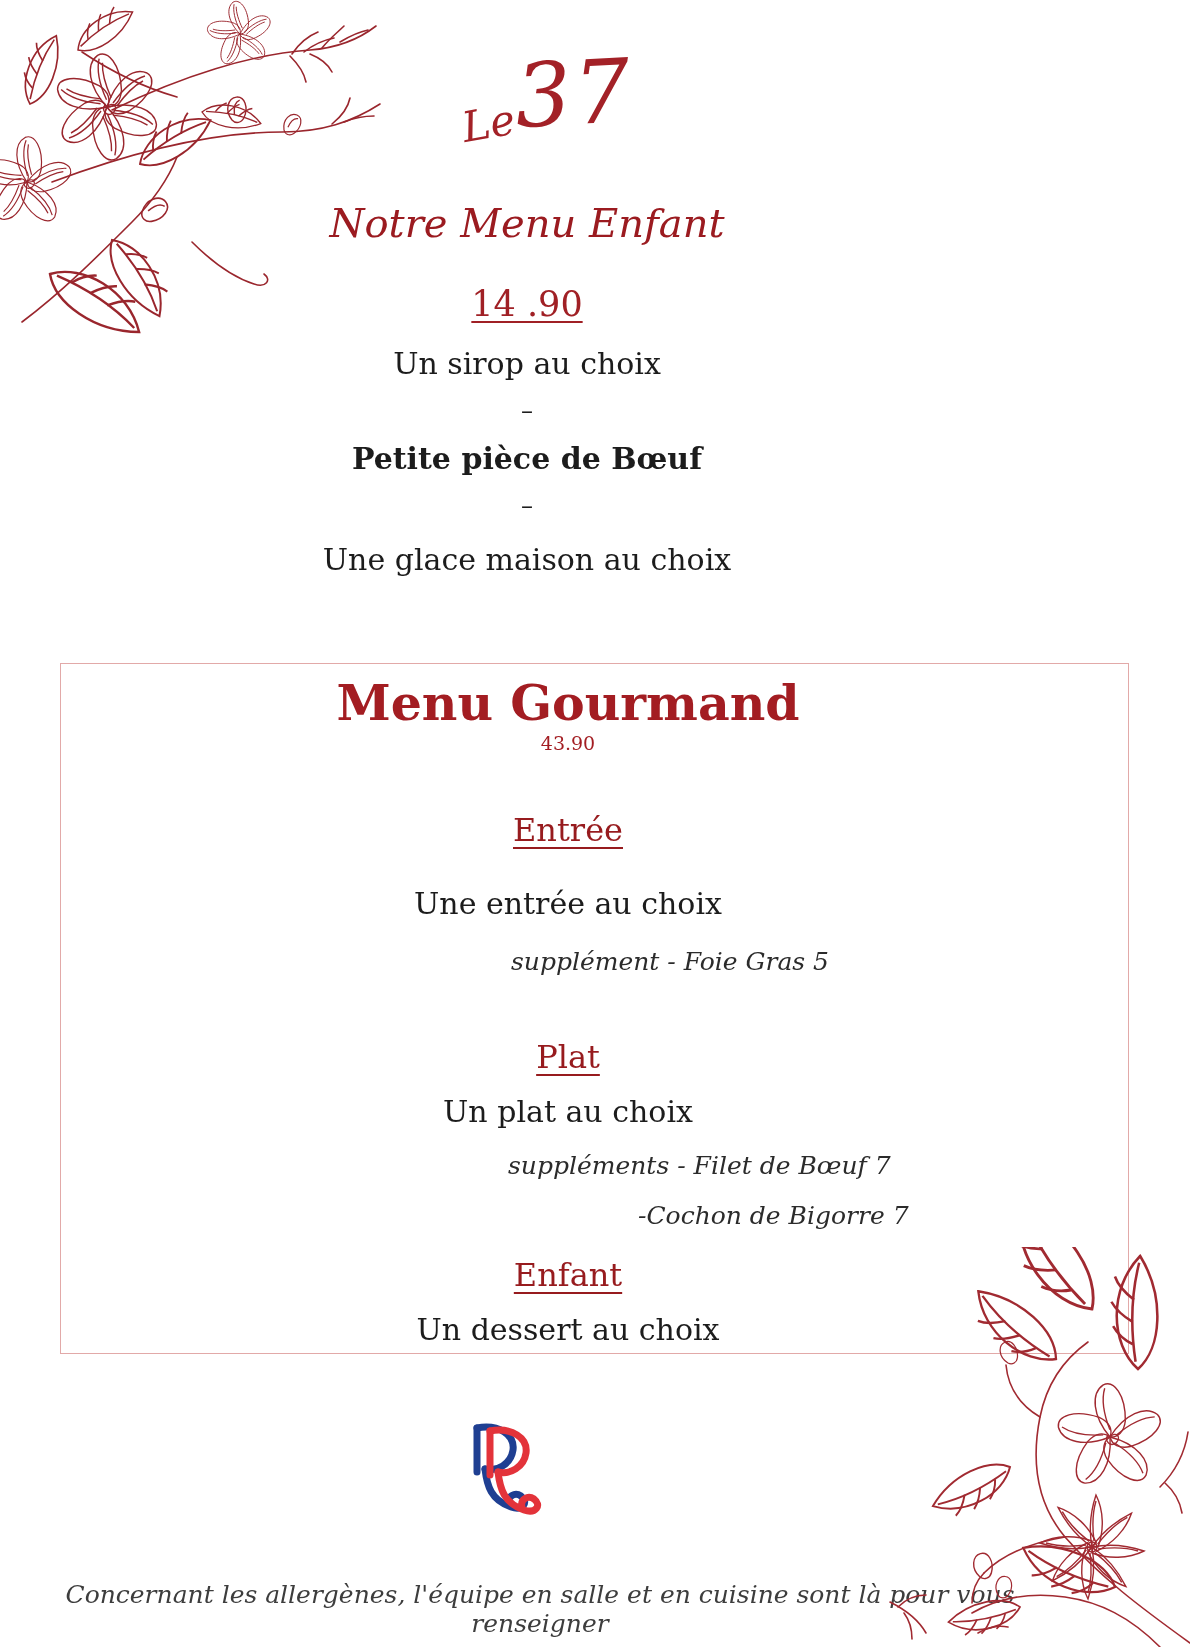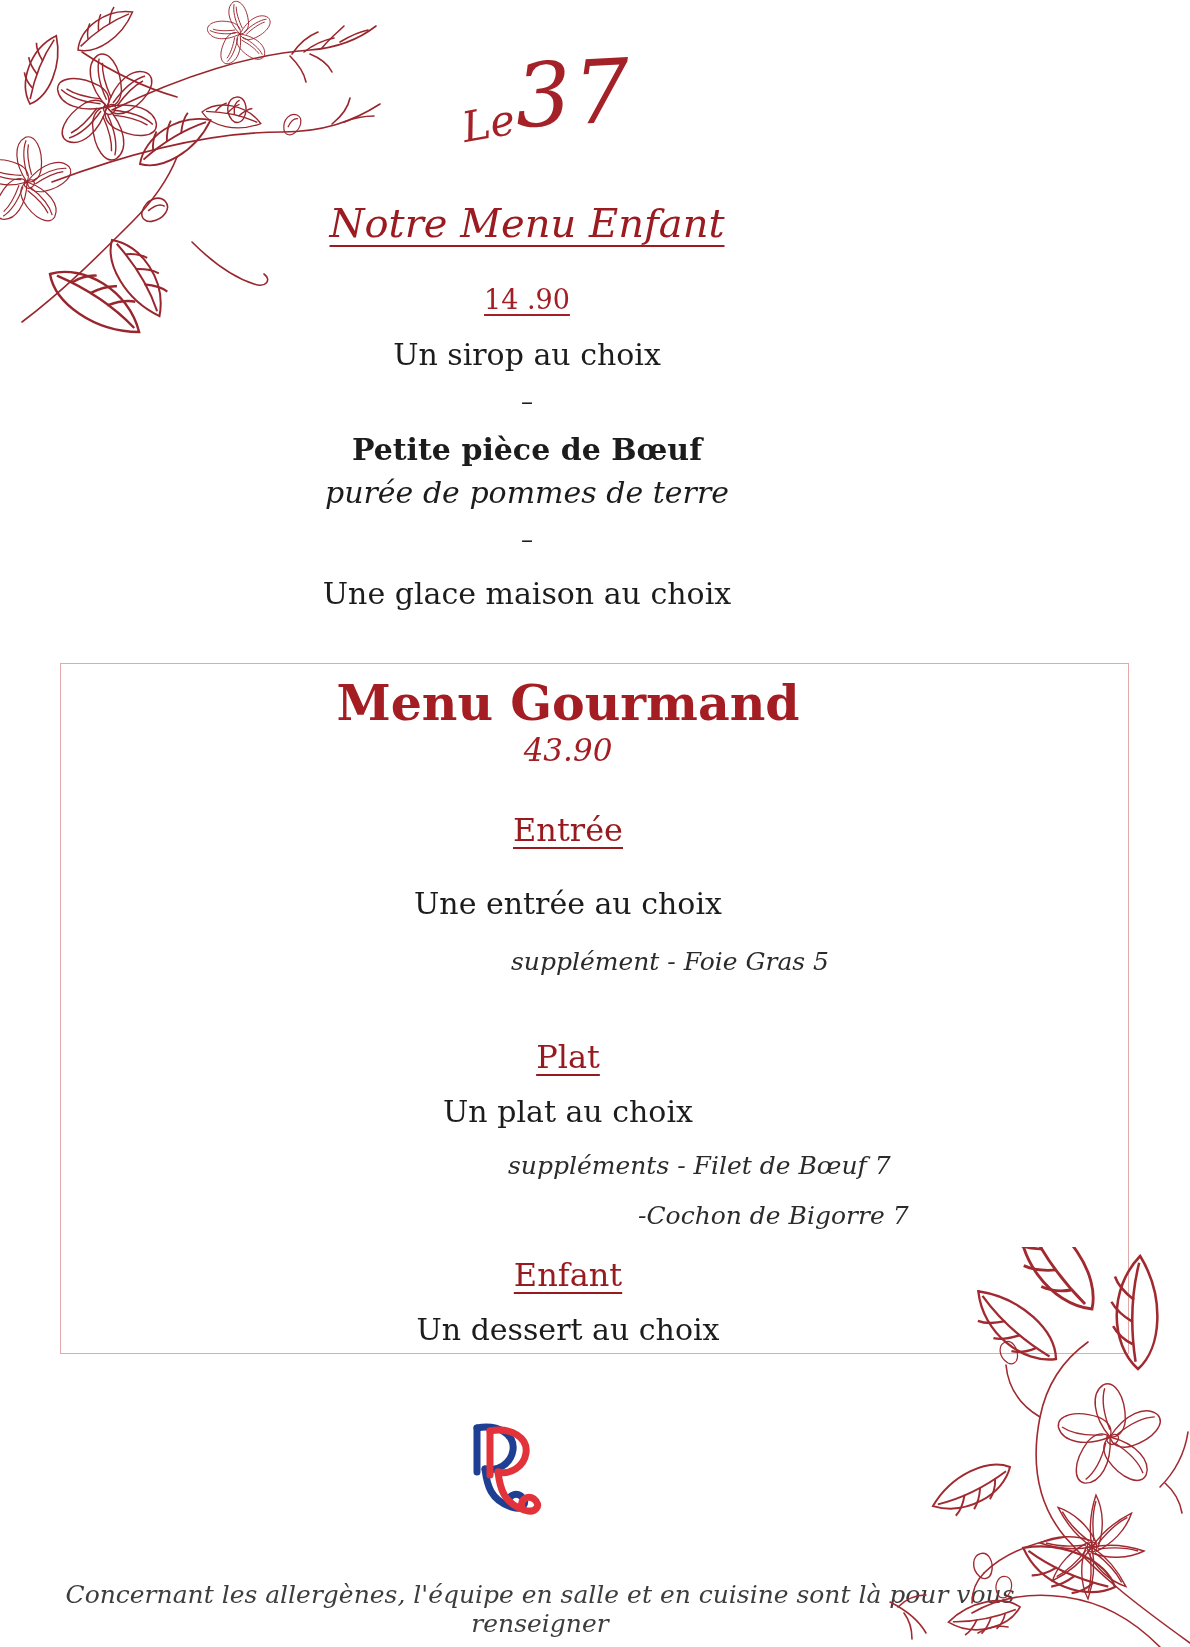--- a/index.html
+++ b/index.html
@@ -14,38 +14,38 @@
   .floral-tl { left:-8px; top:-8px; }
   .floral-br { right:0; bottom:0; }
   
   .brand { position:absolute; left:462px; top:50px; display:flex; align-items:flex-end; color:#a32127; }
   .brand-le { display:inline-block; font-size:42px; font-style:italic; transform:translateY(10px) rotate(-10deg); }
   .brand-num { display:inline-block; font-size:88px; line-height:1; font-style:italic; letter-spacing:3px; transform:rotate(-3deg); }
   
   .menu-enfant { position:absolute; left:0; top:200px; width:1054px; text-align:center; }
   .enfant-title {
     font-size:40px; font-style:italic; font-weight:normal; color:#9b1b20;
-    text-decoration:underline; text-underline-offset:8px; text-decoration-thickness:2px;
+    text-underline-offset:8px; text-decoration-thickness:2px;
   }
   .enfant-price {
-    margin-top:38px; font-size:27px; color:#a02025;
+    margin-top:38px; font-size:35px; color:#a02025;
     text-decoration:underline; text-underline-offset:5px; text-decoration-thickness:1.5px;
   }
   .enfant-item { font-size:30px; margin-top:22px; color:#1c1c1c; }
   .enfant-dash { font-size:24px; margin-top:16px; color:#1c1c1c; }
   .enfant-item.bold { font-weight:bold; margin-top:16px; }
   .enfant-item.italic { font-style:italic; margin-top:8px; }
   
   .gourmand-box {
     position:absolute; left:60px; top:663px; width:1069px; height:691px;
     border:1.5px solid #e2a9a8; background:transparent;
   }
   .gx { position:absolute; left:0; width:1014px; text-align:center; }
   .gourmand-title { top:10px; font-size:49px; color:#a31d22; }
-  .gourmand-price { top:68px; font-size:31px; color:#a31d22;font-style:italic; }
+  .gourmand-price { top:68px; font-size:19px; color:#a31d22; }
   .g-heading {
     font-size:32px; color:#971b1e;
     text-decoration:underline; text-underline-offset:6px; text-decoration-thickness:1.8px;
   }
   .g-item { font-size:30px; color:#1c1c1c; }
   .g-sup {
     position:absolute; font-size:25px; font-style:italic; color:#2b2b2b;
     white-space:nowrap; text-align:right;
   }
   .h-entree { top:147px; } .i-entree { top:222px; }
@@ -145,21 +145,20 @@
     <span class="brand-le">Le</span>
     <span class="brand-num">37</span>
   </div>
 
   <div class="menu-enfant">
     <h1 class="enfant-title">Notre Menu Enfant</h1>
     <div class="enfant-price">14 .90</div>
     <div class="enfant-item">Un sirop au choix</div>
     <div class="enfant-dash">–</div>
     <div class="enfant-item bold">Petite pièce de Bœuf</div>
-    <div class="enfant-item italic">purée de pommes de terre</div>
     <div class="enfant-dash">–</div>
     <div class="enfant-item">Une glace maison au choix</div>
   </div>
 
   <div class="gourmand-box">
     <h2 class="gx gourmand-title">Menu Gourmand</h2>
     <div class="gx gourmand-price">43.90</div>
 
     <div class="gx g-item i-entree">Une entrée au choix</div>
     <div class="gx g-heading h-entree">Entrée</div>

